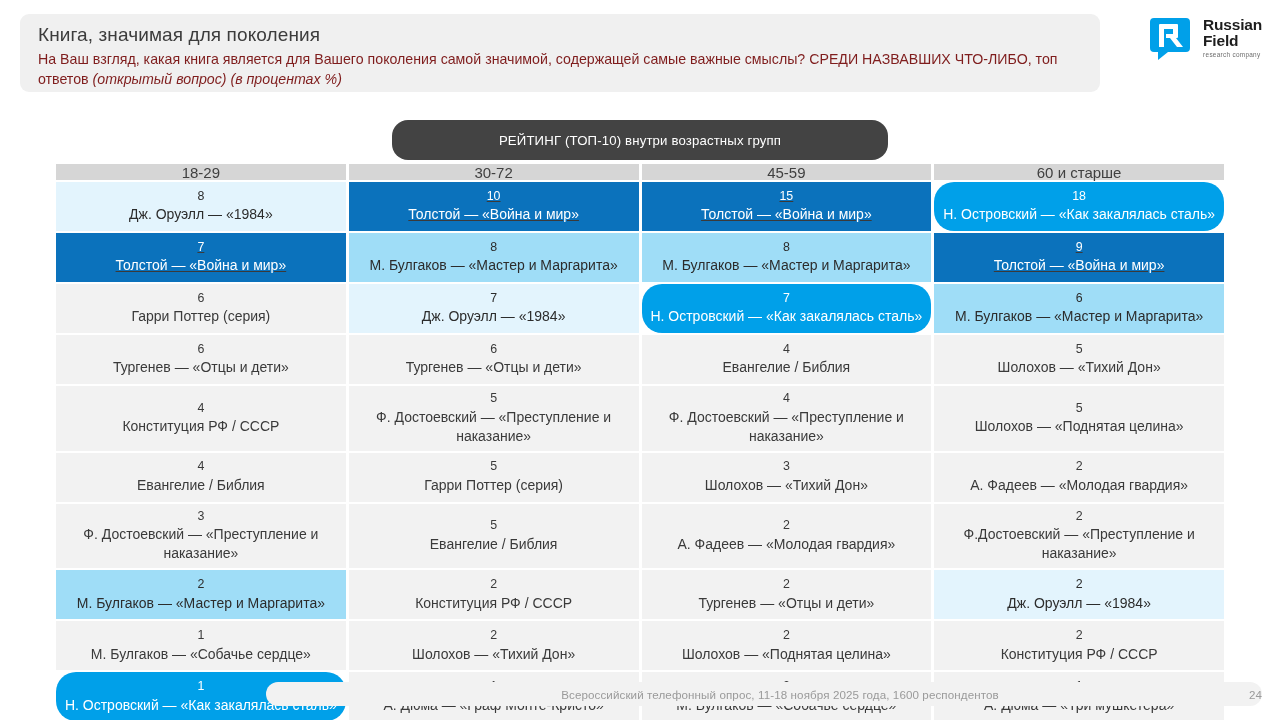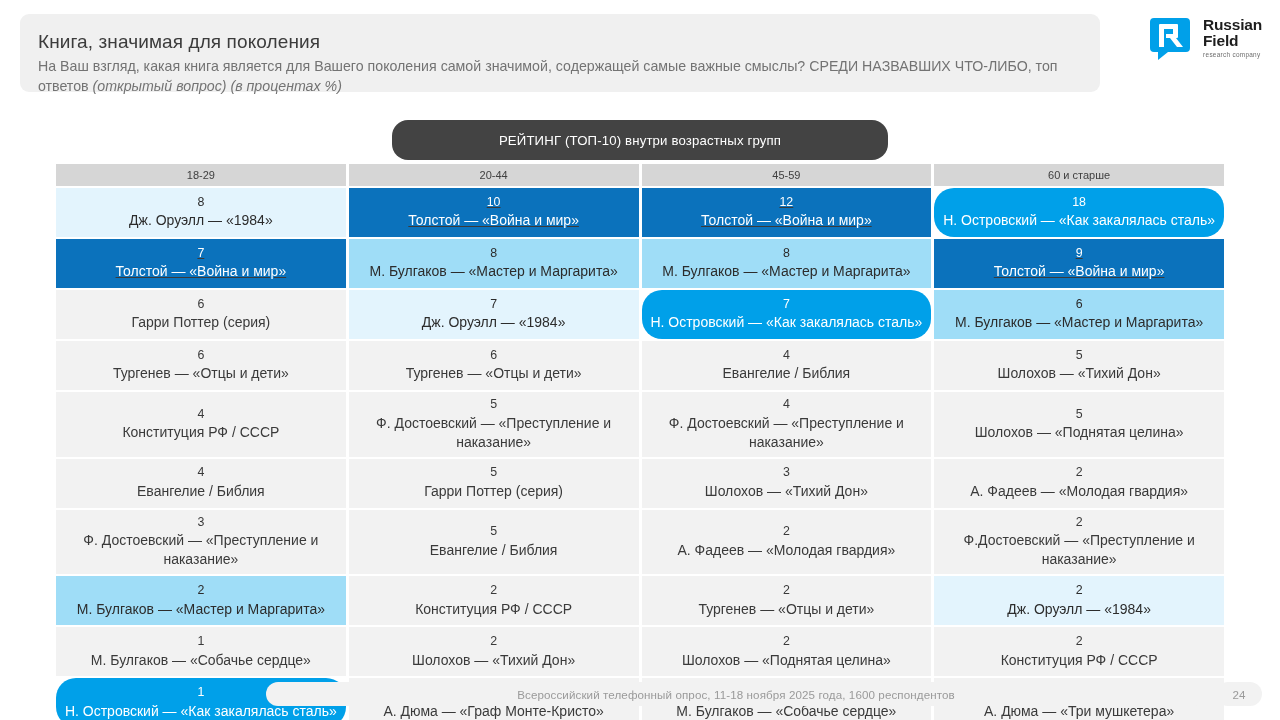--- a/index.html
+++ b/index.html
@@ -20,34 +20,34 @@
   
   .header-band {
     position: absolute;
     left: 20px;
     top: 14px;
     width: 1080px;
     height: 78px;
     background: #f0f0f0;
     border-radius: 9px;
     box-sizing: border-box;
-    padding: 16px 18px 8px 18px;
+    padding: 9px 18px 8px 18px;
   }
   .page-title {
     font-size: 19px;
     font-weight: 400;
     color: #3c3c3c;
     line-height: 1.25;
     letter-spacing: 0.1px;
     margin: 0 0 2px 0;
   }
   .page-subtitle {
     font-size: 14.2px;
     font-weight: 400;
-    color: #737373;
+    color: #7f1d1d;
     line-height: 1.42;
     margin: 0;
     letter-spacing: 0px;
   }
   .page-subtitle .ital {
     font-style: italic;
   }
 
   
   .logo-wrap {
@@ -105,22 +105,22 @@
     top: 164px;
     width: 1168px;
     display: grid;
     grid-template-columns: repeat(4, 1fr);
     column-gap: 3px;
     row-gap: 2px;
   }
   .col-head {
     background: #d6d6d6;
     color: #404040;
-    font-size: 11px;
-    height: 22px;
+    font-size: 15px;
+    height: 16px;
     display: flex;
     align-items: center;
     justify-content: center;
   }
   .cell {
     background: #f2f2f2;
     min-height: 49px;
     padding: 4px 7px 5px 7px;
     box-sizing: border-box;
     display: flex;
@@ -158,37 +158,38 @@
     position: absolute;
     left: 266px;
     bottom: 14px;
     width: 940px;
     height: 24px;
     background: #f2f2f2;
     border-radius: 12px;
     display: flex;
     align-items: center;
     justify-content: center;
+    padding-left: 44px;
   }
   .footer-text {
     font-size: 11.6px;
     color: #9a9a9a;
     letter-spacing: 0.1px;
   }
   .page-badge {
     position: absolute;
     right: 18px;
     bottom: 14px;
     width: 46px;
     height: 24px;
     background: #f2f2f2;
     border-radius: 12px;
     display: flex;
     align-items: center;
-    justify-content: center;
+    justify-content: flex-end;
     font-size: 11.6px;
     color: #9a9a9a;
   }
 </style>
 </head>
 <body>
 
 <div class="header-band">
   <div class="page-title">Книга, значимая для поколения</div>
   <div class="page-subtitle"><span>На Ваш взгляд, какая книга является для Вашего поколения самой значимой, содержащей самые важные смыслы? СРЕДИ НАЗВАВШИХ ЧТО-ЛИБО, топ ответов </span><span class="ital">(открытый вопрос) (в процентах %)</span></div>
@@ -207,33 +208,33 @@
     <span class="logo-sub">research company</span>
   </span>
 </div>
 
 <div class="rank-pill">
   <span>РЕЙТИНГ (ТОП-10) внутри возрастных групп</span>
 </div>
 
 <div class="grid" id="grid">
     <div class="col-head">18-29</div>
-    <div class="col-head">20-44</div>
+    <div class="col-head">30-72</div>
     <div class="col-head">45-59</div>
     <div class="col-head">60 и старше</div>
     <div class="cell hl-pale">
       <div class="val">8</div>
       <div class="lbl">Дж. Оруэлл — «1984»</div>
     </div>
     <div class="cell hl-dark">
       <div class="val">10</div>
       <div class="lbl">Толстой — «Война и мир»</div>
     </div>
     <div class="cell hl-dark">
-      <div class="val">12</div>
+      <div class="val">15</div>
       <div class="lbl">Толстой — «Война и мир»</div>
     </div>
     <div class="cell hl-bright">
       <div class="val">18</div>
       <div class="lbl">Н. Островский — «Как закалялась сталь»</div>
     </div>
     <div class="cell hl-dark">
       <div class="val">7</div>
       <div class="lbl">Толстой — «Война и мир»</div>
     </div>

